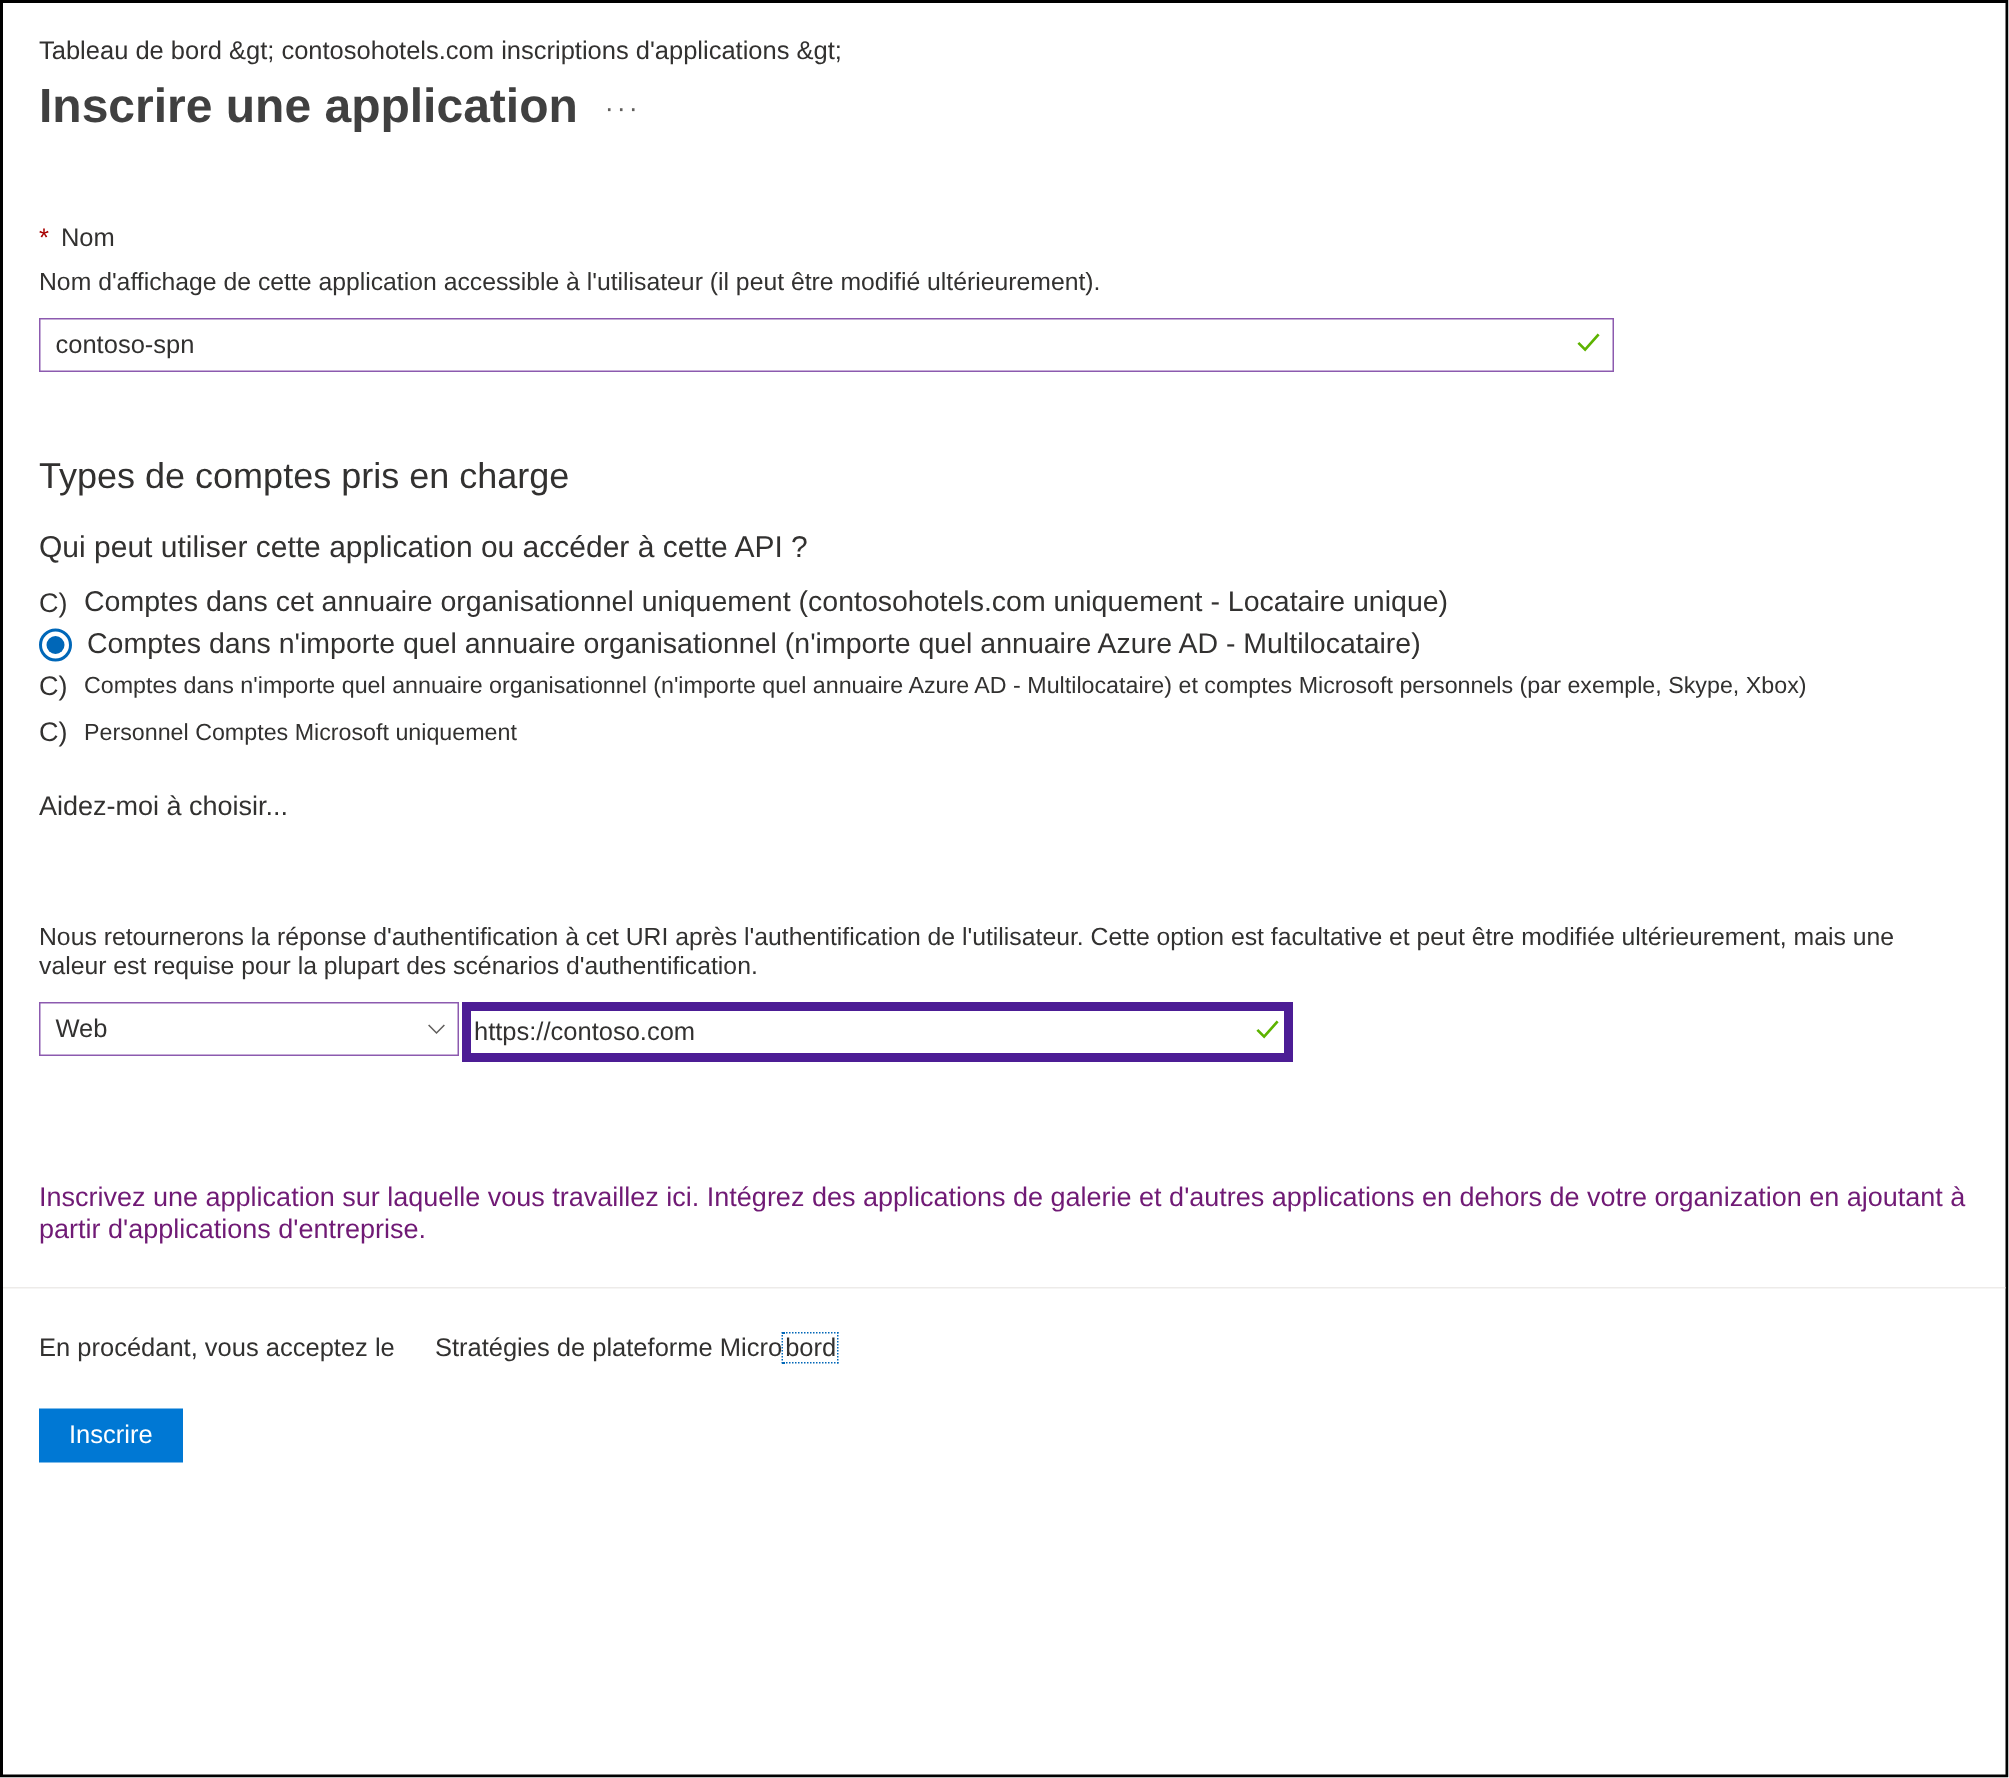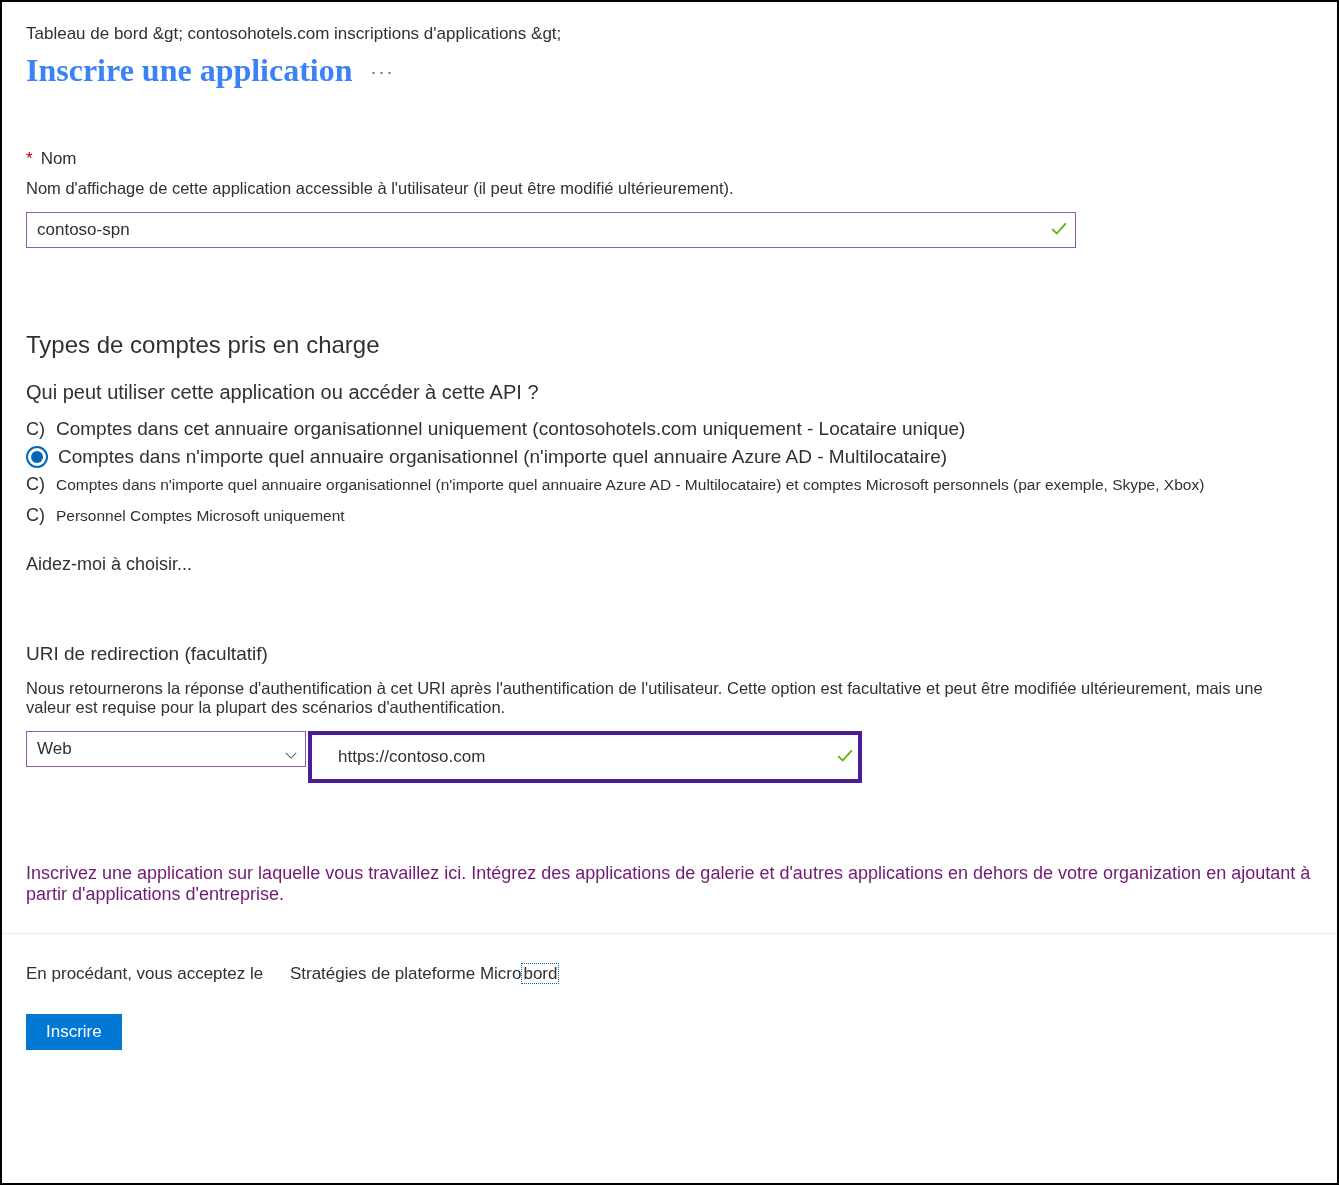--- a/index.html
+++ b/index.html
@@ -25,22 +25,21 @@
   }
   .page-title-row {
     display: flex;
     align-items: center;
     gap: 18px;
     margin-bottom: 60px;
   }
   .page-title {
     font-size: 32px;
     font-weight: 600;
-    color: #3b82f6;
-    font-family: Liberation Serif, serif;
+    color: #404040;
   }
   .more-dots {
     font-size: 18px;
     color: #605e5c;
     letter-spacing: 2px;
     margin-top: 4px;
   }
   .field-label {
     font-size: 17px;
     margin-bottom: 10px;
@@ -50,21 +49,21 @@
   }
   .req-star { color: #a80000; margin-right: 2px; }
   .field-desc {
     font-size: 16.5px;
     color: #323130;
     margin-bottom: 14px;
   }
   .input-wrap {
     position: relative;
     width: 1050px;
-    margin-bottom: 83px;
+    margin-bottom: 56px;
   }
   .text-input {
     width: 100%;
     height: 36px;
     border: 1px solid #8c5aaf;
     padding: 4px 36px 4px 10px;
     font-size: 17px;
     font-family: inherit;
     color: #323130;
     background: #fff;
@@ -156,23 +155,23 @@
     transform: translateY(-50%);
     color: #605e5c;
     pointer-events: none;
   }
   .url-wrap {
     position: relative;
     width: 554px;
   }
   .url-input {
     width: 100%;
-    height: 52px;
-    border: 4px solid #4c1d95;
-    padding: 4px 36px 4px 26px;
+    height: 40px;
+    border: 6px solid #4c1d95;
+    padding: 4px 36px 4px 2px;
     font-size: 17px;
     font-family: inherit;
     color: #323130;
     background: #fff;
     outline: none;
   }
   .footer-note {
     font-size: 18px;
     color: #701a75;
     margin-bottom: 28px;
@@ -250,21 +249,20 @@
       </div>
       <div class="option-row small">
         <span class="prefix-c">C)</span>
         <span>Personnel   Comptes Microsoft uniquement</span>
       </div>
     </div>
 
   <div class="help-link">Aidez-moi à choisir...</div>
 
   
-  <div class="section-heading" style="font-size:19px; margin-bottom:14px;">URI de redirection (facultatif)</div>
   <div class="field-desc" style="width:1270px;">Nous retournerons la réponse d'authentification à cet URI après l'authentification de l'utilisateur. Cette option est facultative et peut être modifiée ultérieurement, mais une valeur est requise pour la plupart des scénarios d'authentification.</div>
 
   <div class="redirect-row">
     <div class="select-wrap">
       <div class="select-box">
         <span>Web</span>
       </div>
       <span class="chevron">
         <svg width="14" height="14" viewBox="0 0 16 16">
             <path d="M2 5 L8 11 L14 5" stroke="#605e5c" stroke-width="1.2" fill="none"></path>

